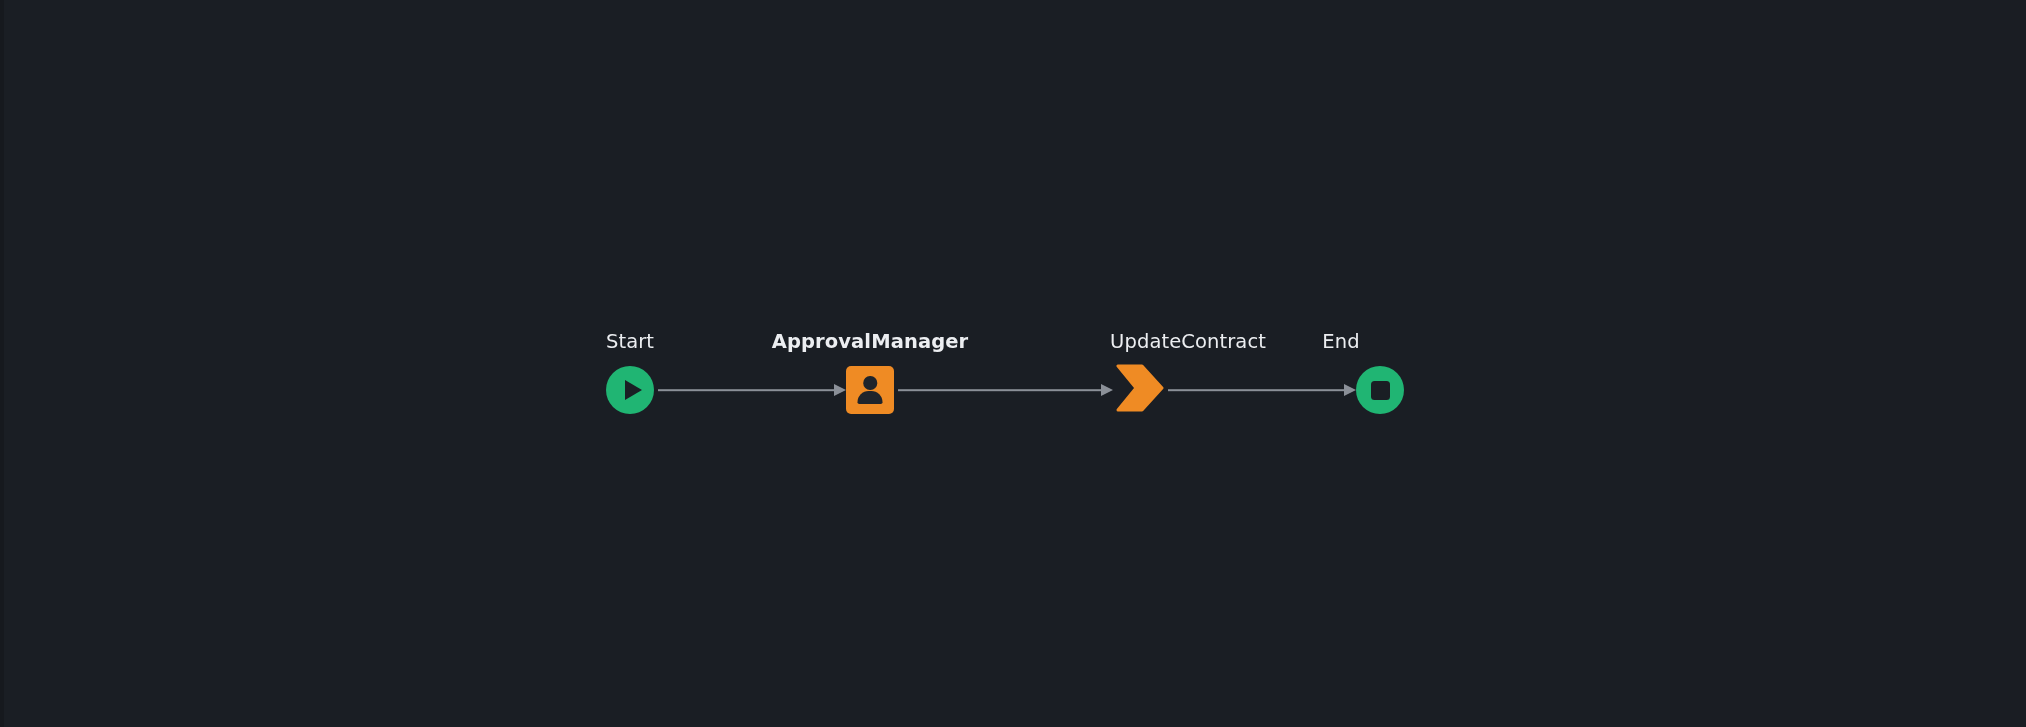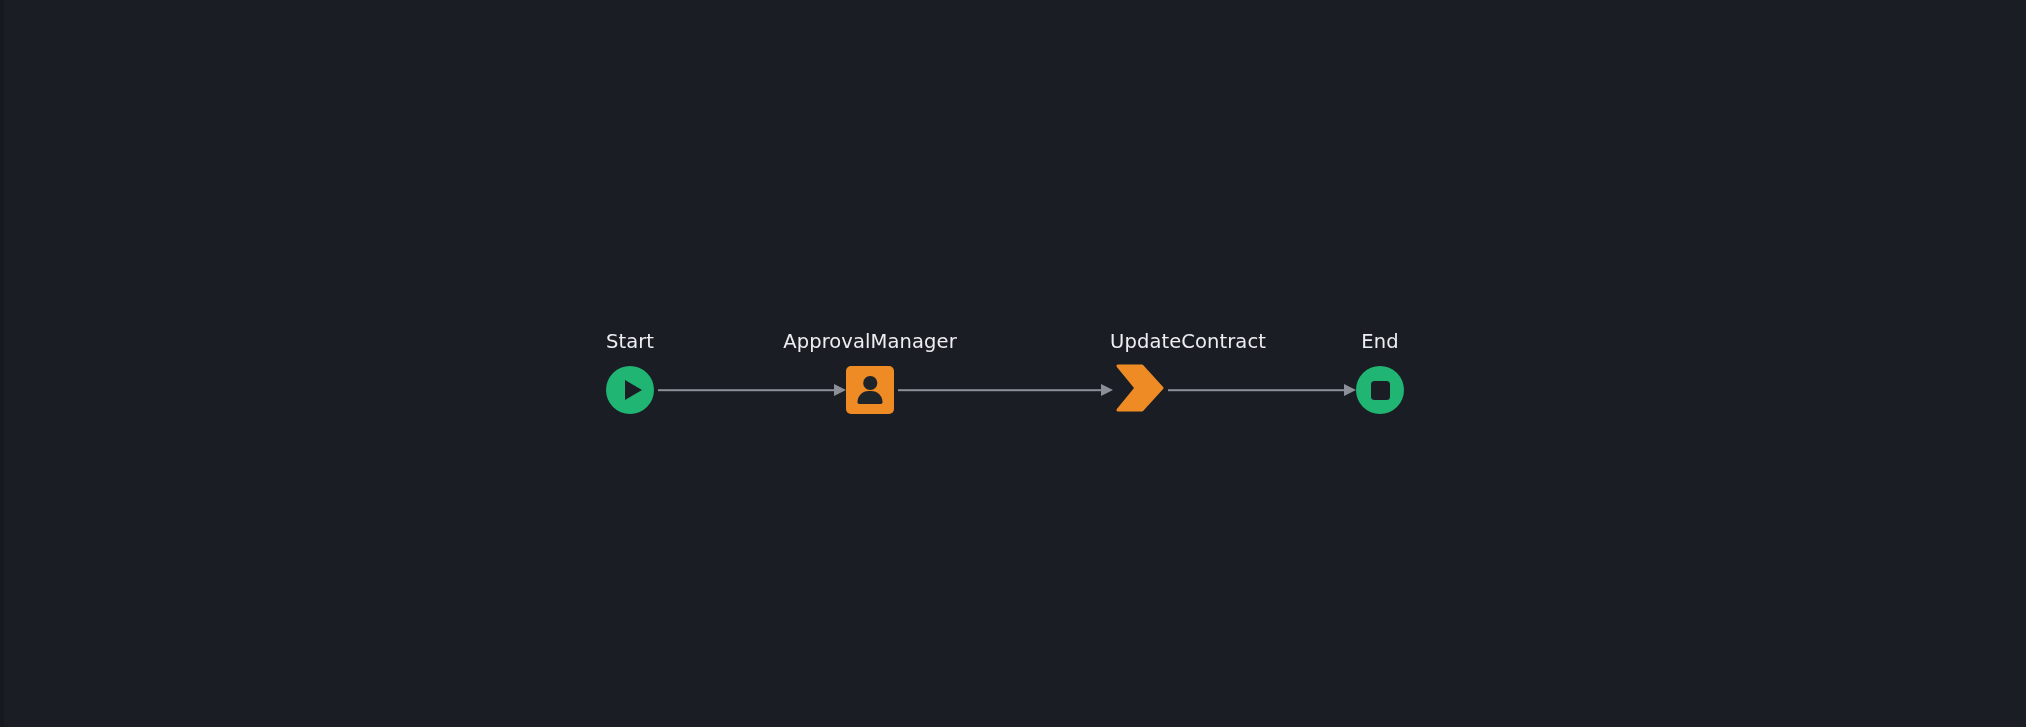--- a/index.html
+++ b/index.html
@@ -175,38 +175,38 @@
       <div class="head"></div>
     </div>
 
     <div class="node-label" style="left:630px; top:332px;">Start</div>
     <div class="node-shape" style="left:630px; top:390px;">
       <div class="circle-node">
         <div class="play-glyph"></div>
       </div>
     </div>
 
-    <div class="node-label" style="left:870px; top:332px;">ApprovalManager</div>
+    <div class="node-label" style="left:870px; top:332px;font-weight:bold;">ApprovalManager</div>
     <div class="node-shape" style="left:870px; top:390px;">
       <div class="task-node">
         <div class="person-glyph">
           <div class="head"></div>
           <div class="body"></div>
         </div>
       </div>
     </div>
 
     <div class="node-label" style="left:1188px; top:332px;">UpdateContract</div>
     <div class="node-shape" style="left:1140px; top:390px;">
       <svg class="chevron-node" viewBox="0 0 48 48">
         <path d="M2 2 L26 2 L46 24 L26 46 L2 46 L20 24 Z" fill="#ef8b24" stroke="#ef8b24" stroke-width="3" stroke-linejoin="round"></path>
       </svg>
     </div>
 
-    <div class="node-label" style="left:1380px; top:332px;text-align:right;">End</div>
+    <div class="node-label" style="left:1341px; top:332px;text-align:right;">End</div>
     <div class="node-shape" style="left:1380px; top:390px;">
       <div class="circle-node">
         <div class="stop-glyph"></div>
       </div>
     </div>
 
   </div>
 </div>
 
 </body></html>

